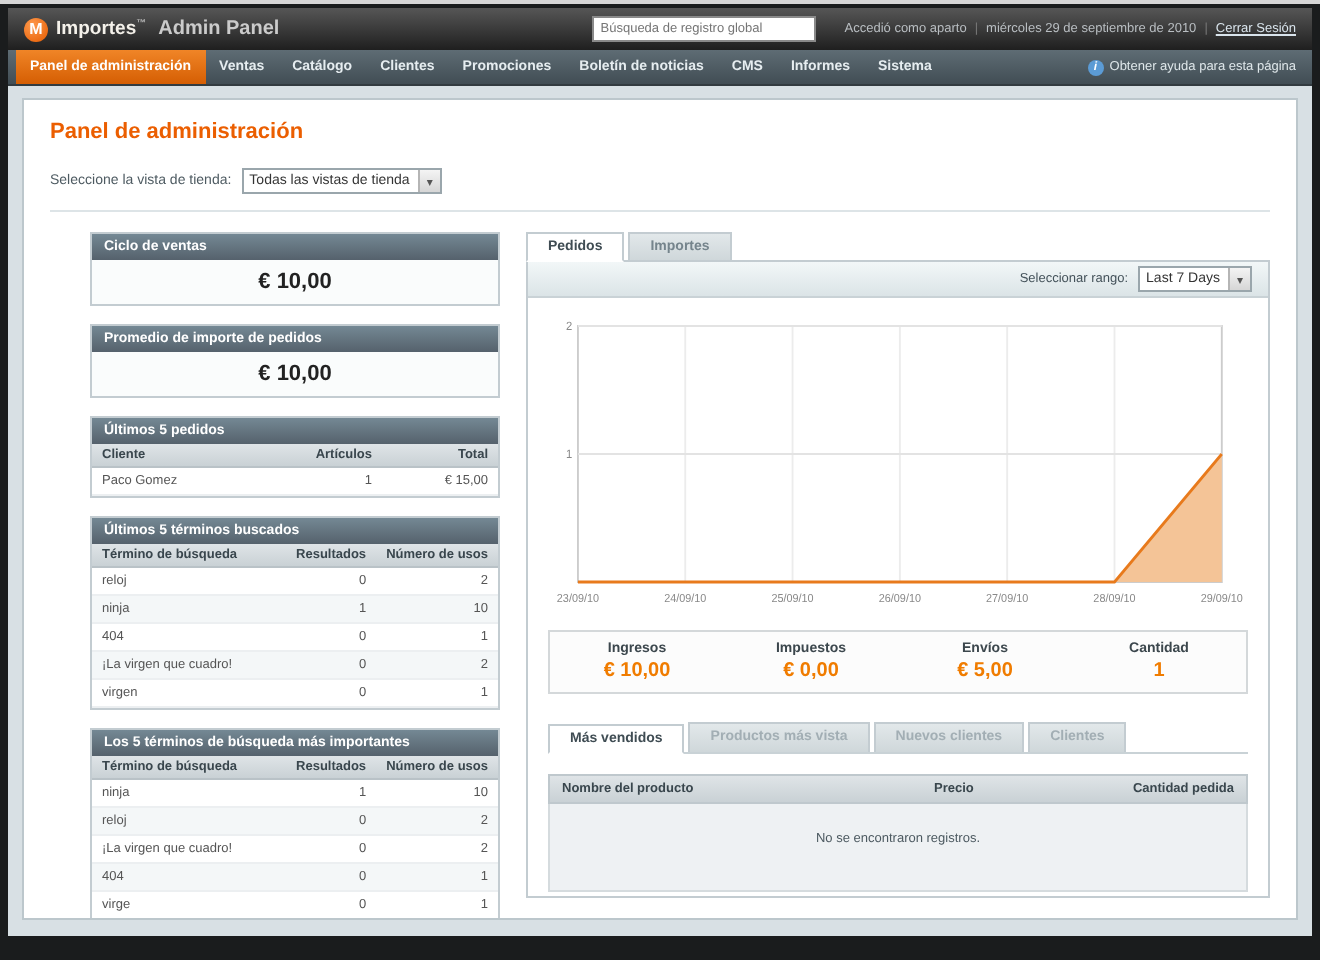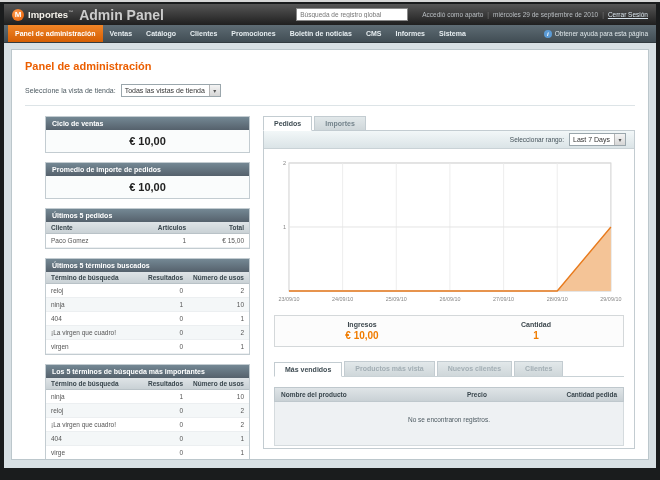--- a/index.html
+++ b/index.html
@@ -7,21 +7,21 @@
   body{font-family:"Liberation Sans",sans-serif;background:#151515;}
   .frame{width:660px;height:480px;background:#1a1c1d;padding:2px 4px 0 4px;border-top:2px solid #d6d6d6;}
   .viewport{width:652px;height:464px;background:#d8e0e4;display:flex;flex-direction:column;overflow:hidden;}
 
   
   .topbar{height:21px;background:linear-gradient(#565656,#1f1f1f);display:flex;align-items:center;padding:0 8px;gap:8px;flex-shrink:0;}
   .logo{display:flex;align-items:center;gap:4px;}
   .logo-icon{width:12px;height:12px;border-radius:50%;background:radial-gradient(circle at 35% 30%,#ff9a4d,#e55b00);color:#fff;font-size:8px;font-weight:bold;text-align:center;line-height:12px;flex-shrink:0;}
   .logo-name{color:#f4f1ea;font-weight:bold;font-size:9.5px;}
   .logo-tm{color:#b5b5b5;font-size:5px;vertical-align:super;}
-  .logo-title{color:#cbcbcb;font-size:14px;margin-left:2px;font-weight:bold;}
+  .logo-title{color:#cbcbcb;font-size:10px;margin-left:2px;font-weight:bold;}
   .search{margin-left:auto;display:flex;align-items:center;}
   .search input{width:112px;height:13px;font-size:6.5px;border:1px solid #8a8a8a;padding:0 3px;background:#fff;color:#333;font-family:"Liberation Sans",sans-serif;}
   .session{display:flex;align-items:center;gap:4px;color:#b9bec2;font-size:6.5px;white-space:nowrap;padding-left:6px;}
   .session .sep{color:#777;}
   .session a{color:#d9e4ec;text-decoration:underline;cursor:pointer;}
 
   
   .mainnav{height:18px;background:linear-gradient(#5e6c74,#414d54);display:flex;align-items:stretch;padding:0 4px;flex-shrink:0;border-bottom:1px solid #323b40;}
   .nav-item{display:flex;align-items:center;padding:0 7px;color:#e6edf0;font-size:7px;font-weight:bold;cursor:pointer;white-space:nowrap;}
   .nav-item.active{background:linear-gradient(#f08527,#d55e03);color:#fff;}
@@ -286,20 +286,28 @@
                     <text x="360" y="144" font-size="5.8" fill="#888" text-anchor="middle" font-family="Liberation Sans, sans-serif">29/09/10</text>
                   </svg>
               </div>
 
               <div class="stats">
                 <div class="stat">
                   <div class="stat-label">Ingresos</div>
                   <div class="stat-value">€ 10,00</div>
                 </div>
                 <div class="stat">
+                  <div class="stat-label">Impuestos</div>
+                  <div class="stat-value">€ 0,00</div>
+                </div>
+                <div class="stat">
+                  <div class="stat-label">Envíos</div>
+                  <div class="stat-value">€ 5,00</div>
+                </div>
+                <div class="stat">
                   <div class="stat-label">Cantidad</div>
                   <div class="stat-value">1</div>
                 </div>
               </div>
 
               <div class="bottom-tabs">
                 <span class="tab active">Más vendidos</span>
                 <span class="tab dim">Productos más vista</span>
                 <span class="tab dim">Nuevos clientes</span>
                 <span class="tab dim">Clientes</span>

